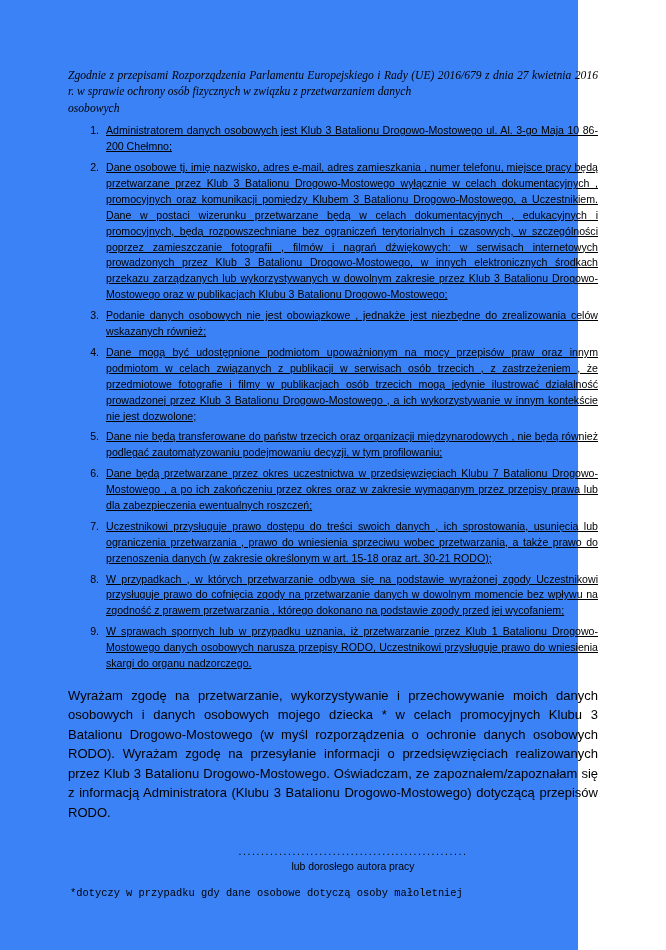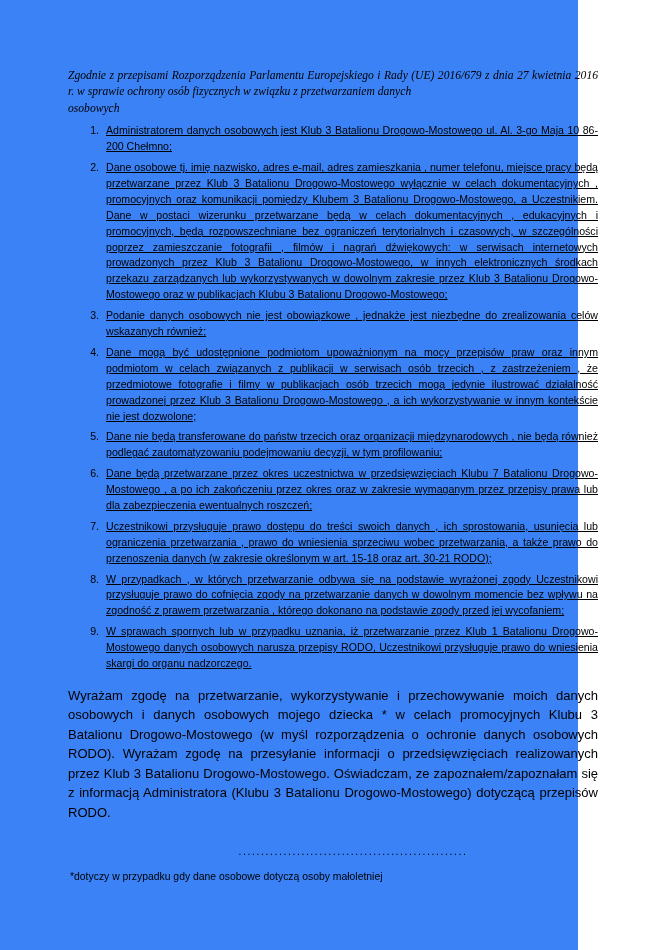--- a/index.html
+++ b/index.html
@@ -81,20 +81,21 @@
   }
   .sig-line {
     display: block;
     margin-left: 40px;
   }
   .footnote {
     margin-top: 12px;
     font-size: 10.4px;
     text-align: left;
     padding-left: 2px;
+    font-family: Liberation Mono, monospace;
   }
 </style>
 </head>
 <body>
 
 <div class="page">
   <div class="content">
 
     <div class="intro-block">
       <p class="intro">
@@ -112,18 +113,19 @@
       <li>Dane będą przetwarzane przez okres uczestnictwa w przedsięwzięciach Klubu 7 Batalionu Drogowo-Mostowego , a po ich zakończeniu przez okres oraz w zakresie wymaganym przez przepisy prawa lub dla zabezpieczenia ewentualnych roszczeń;</li>
       <li>Uczestnikowi przysługuje prawo dostępu do treści swoich danych , ich sprostowania, usunięcia lub ograniczenia przetwarzania , prawo do wniesienia sprzeciwu wobec przetwarzania, a także prawo do przenoszenia danych (w zakresie określonym w art. 15-18 oraz art. 30-21 RODO);</li>
       <li>W przypadkach , w których przetwarzanie odbywa się na podstawie wyrażonej zgody Uczestnikowi przysługuje prawo do cofnięcia zgody na przetwarzanie danych w dowolnym momencie bez wpływu na zgodność z prawem przetwarzania , którego dokonano na podstawie zgody przed jej wycofaniem;</li>
       <li>W sprawach spornych lub w przypadku uznania, iż przetwarzanie przez Klub 1 Batalionu Drogowo-Mostowego danych osobowych narusza przepisy RODO, Uczestnikowi przysługuje prawo do wniesienia skargi do organu nadzorczego.</li>
     </ol>
 
     <p class="para first">Wyrażam zgodę na przetwarzanie, wykorzystywanie i przechowywanie moich danych osobowych i danych osobowych mojego dziecka * w celach promocyjnych Klubu 3 Batalionu Drogowo-Mostowego (w myśl rozporządzenia o ochronie danych osobowych RODO). Wyrażam zgodę na przesyłanie informacji o przedsięwzięciach realizowanych przez Klub 3 Batalionu Drogowo-Mostowego. Oświadczam, ze zapoznałem/zapoznałam się z informacją Administratora (Klubu 3 Batalionu Drogowo-Mostowego) dotyczącą przepisów RODO.</p>
 
     <div class="sig-block">
       <span class="dots">...................................................</span>
+      <span class="sig-line">lub dorosłego autora pracy</span>
     </div>
 
     <div class="footnote">*dotyczy w przypadku gdy dane osobowe dotyczą osoby małoletniej</div>
 
   </div>
 </div>
 
 </body></html>

